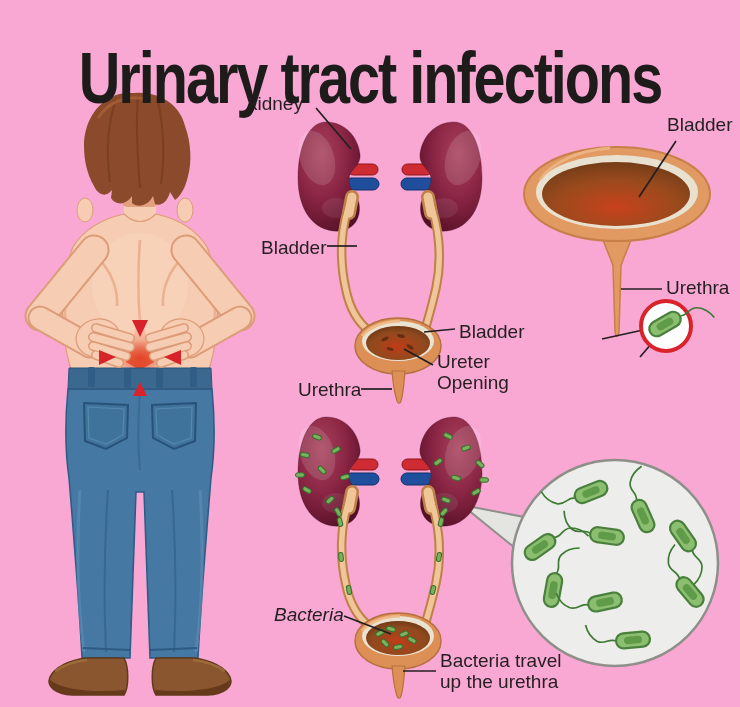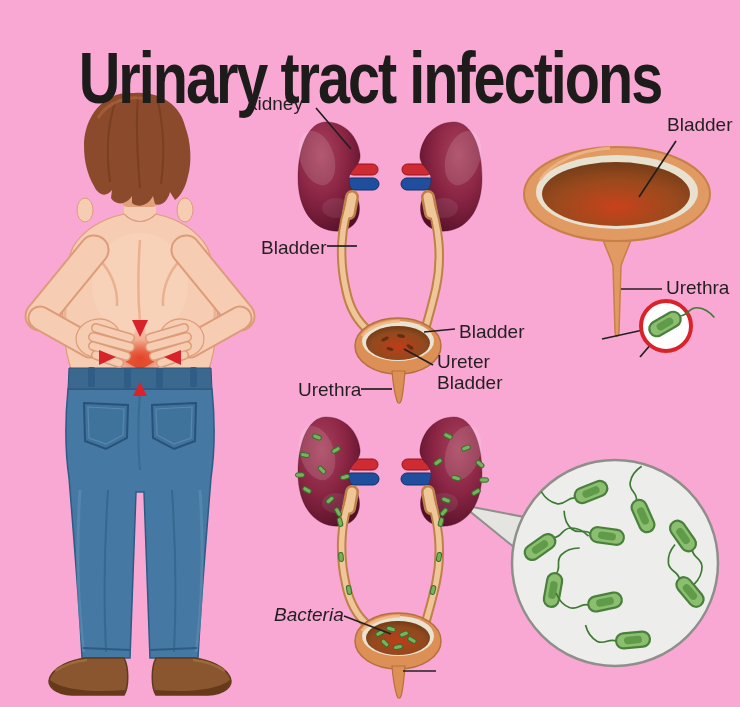--- a/index.html
+++ b/index.html
@@ -251,21 +251,22 @@
     <circle cx="666" cy="326" r="25" fill="#ffffff" stroke="#d8232a" stroke-width="4"></circle>
     <use href="#germ" transform="translate(665,324) rotate(150)"></use>
   </g>
 </svg>
 
 <h1 class="title">Urinary tract infections</h1>
 
 <div class="lbl nowrap" style="left:248px;top:93px;">kidney</div>
 <div class="lbl nowrap" style="left:261px;top:237px;">Bladder</div>
 <div class="lbl nowrap" style="left:459px;top:321px;">Bladder</div>
-<div class="lbl" style="left:437px;top:351px;width:92px;">Ureter Bladder</div>
+<div class="lbl" style="left:437px;top:351px;width:92px;">Ureter Opening</div>
 <div class="lbl nowrap" style="left:298px;top:379px;">Urethra</div>
 
 <div class="lbl nowrap" style="left:667px;top:114px;">Bladder</div>
 <div class="lbl nowrap" style="left:666px;top:277px;">Urethra</div>
 
 <div class="lbl nowrap" style="left:274px;top:604px;font-style:italic;">Bacteria</div>
+<div class="lbl" style="left:440px;top:650px;width:128px;">Bacteria travel up the urethra</div>
 
 </div>
 
 </body></html>

